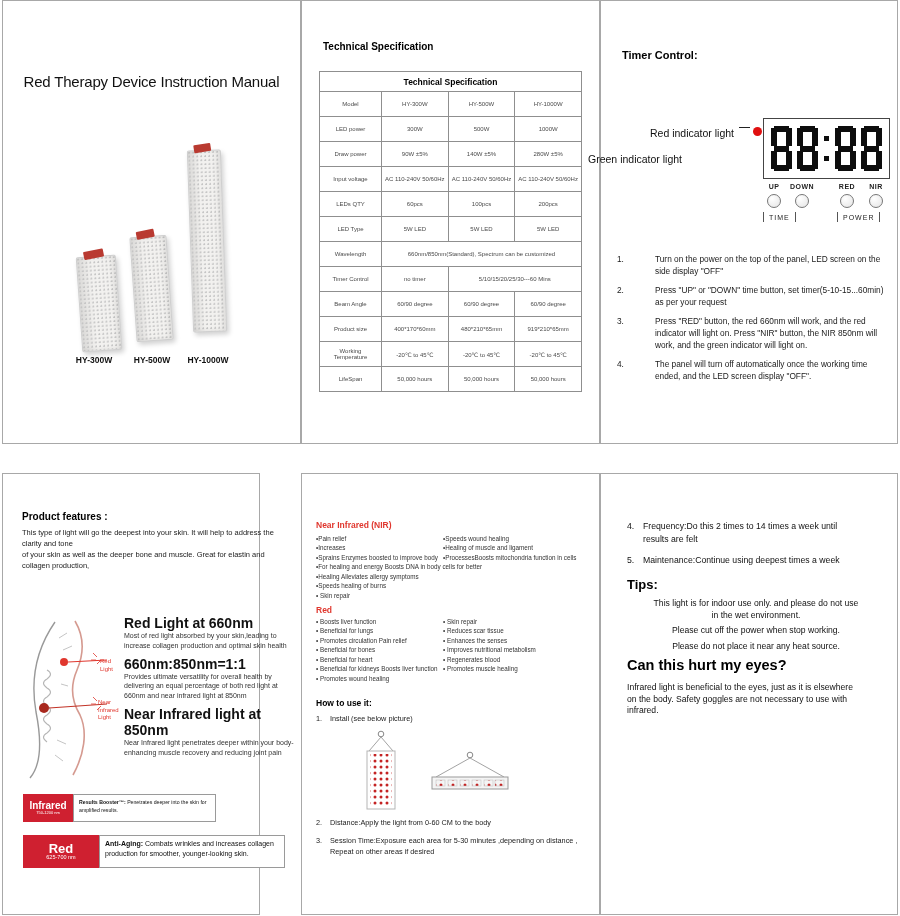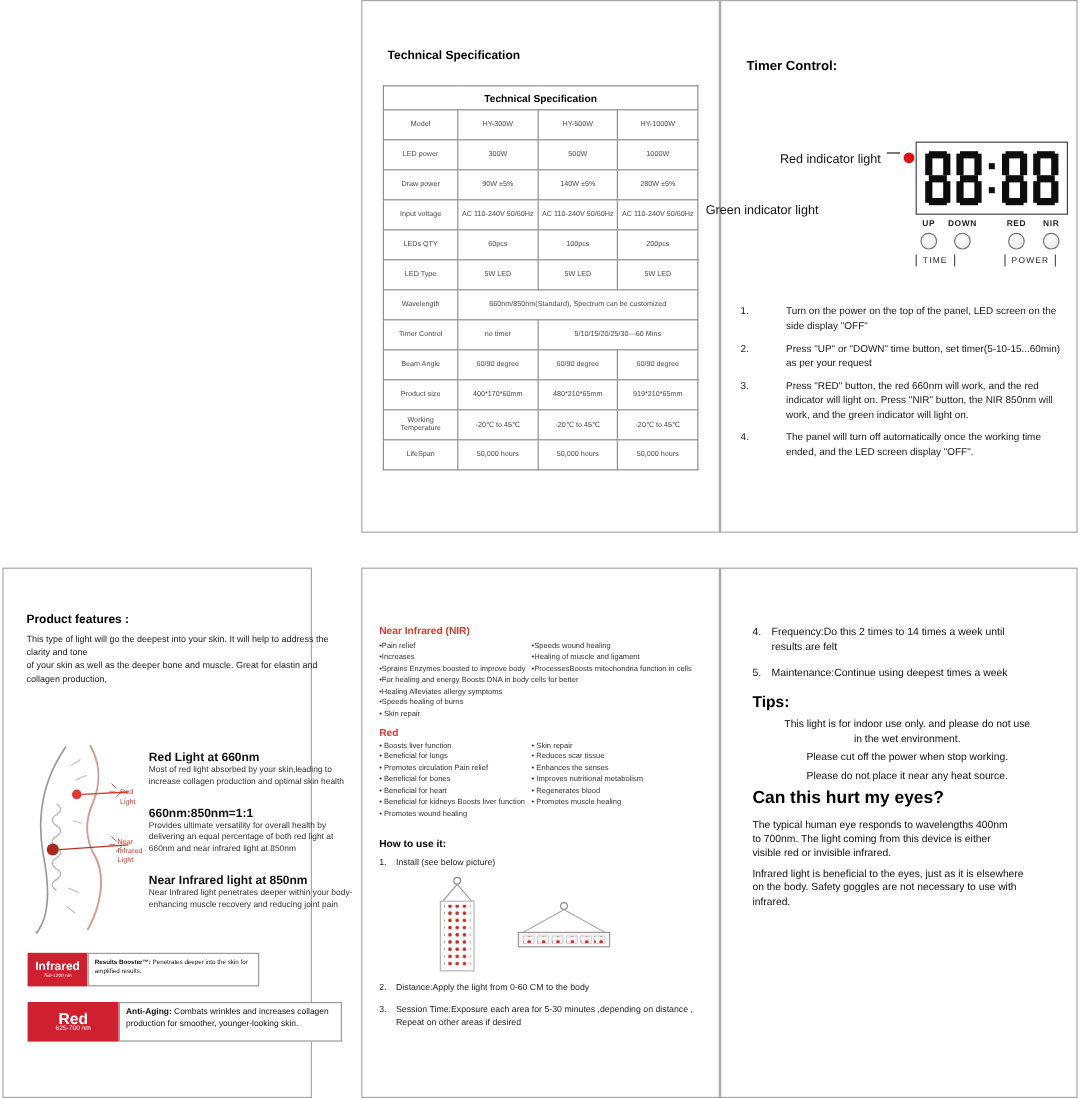--- a/index.html
+++ b/index.html
@@ -39,21 +39,21 @@
   table.spec td { border:1px solid #8f8f8f; font-size:6px; color:#4a4a4a; text-align:center;
     vertical-align:middle; height:25px; padding:1px 2px; }
   table.spec td.th { font-size:8.5px; font-weight:bold; color:#000; height:20px; }
   table.spec td.lbl { width:62px; }
 
   
   .p3-heading { position:absolute; left:21px; top:48px; font-size:11px; font-weight:bold; color:#000; }
   .ind-row { position:absolute; left:6px; width:155px; display:flex; align-items:flex-start;
     justify-content:flex-end; font-size:10.5px; color:#111; white-space:nowrap; }
   #ind-red   { top:126px; }
-  #ind-green { top:168px;gap:36px; }
+  #ind-green { top:152px;gap:36px; }
   .ind-dash { width:11px; border-top:1.6px solid #222; margin:0 3px 0 5px; }
   .dot { width:9px; height:9px; border-radius:50%; display:inline-block; }
   .seg-box { position:absolute; left:162px; top:117px; width:127px; height:61px;
     border:1px solid #444; display:flex; align-items:center; justify-content:center; gap:5px;
     background:#fff; }
   .sr { position:absolute; width:1px; height:1px; overflow:hidden; opacity:0; }
   .digit { position:relative; width:21px; height:45px; }
   .digit i { position:absolute; background:#0d0d0d; }
   .s-t  { left:3px; top:0;      right:3px; height:6px; }
   .s-m  { left:3px; top:19.5px; right:3px; height:6px; }
@@ -79,21 +79,21 @@
 
   
   .p4-heading { position:absolute; left:19px; top:37px; font-size:10px; font-weight:bold; color:#000; }
   .p4-intro { position:absolute; left:19px; top:54px; width:262px; font-size:7.5px;
     line-height:1.45; color:#222; white-space:pre-line; }
   .p4-svg { position:absolute; left:14px; top:146px; }
   .diag-label { position:absolute; font-size:6px; line-height:1.25; color:#e0372e; white-space:pre-line; }
   #diag-red { left:97px; top:184px; }
   #diag-nir { left:95px; top:225px; }
   .p4-sections { position:absolute; left:121px; top:136px; width:170px; }
-  .p4-sec-title { font-size:10px; font-weight:bold; color:#111; margin-top:16px; }
+  .p4-sec-title { font-size:14px; font-weight:bold; color:#111; margin-top:5px; }
   .p4-sec-body  { font-size:7px; line-height:1.4; color:#333; }
   .badge-row { position:absolute; left:20px; display:flex; align-items:stretch; }
   #badge1 { top:320px; }
   #badge2 { top:361px; }
   .badge-tag { background:#cf2030; color:#fff; display:flex; flex-direction:column;
     align-items:center; justify-content:center; line-height:1.05; }
   #badge1 .badge-tag { width:50px; height:28px; }
   #badge2 .badge-tag { width:76px; height:33px; }
   #badge1 .badge-name { font-size:10px; font-weight:bold; }
   #badge2 .badge-name { font-size:13px; font-weight:bold; }
@@ -133,20 +133,29 @@
   .tips-list .pbody { font-size:8.6px; line-height:1.35; color:#111; margin-bottom:4px; white-space:pre-line; }
   .eyes-heading { position:absolute; left:26px; top:183px; font-size:14.5px; font-weight:bold; color:#000; }
   .eyes-list { position:absolute; left:26px; top:208px; width:262px; }
   .eyes-list .pbody { font-size:8.6px; line-height:1.35; color:#111; margin-bottom:6px; white-space:pre-line; }
 </style>
 </head>
 <body>
 
 <div id="page">
 
+  <div class="panel" id="p1">
+    <div class="manual-title">Red Therapy Device Instruction Manual</div>
+    <div class="device" id="dev1"></div>
+    <div class="device" id="dev2"></div>
+    <div class="device" id="dev3"></div>
+    <div class="dev-label" id="devl1">HY-300W</div>
+    <div class="dev-label" id="devl2">HY-500W</div>
+    <div class="dev-label" id="devl3">HY-1000W</div>
+  </div>
 
   <div class="panel" id="p2">
     <div class="p2-heading">Technical Specification</div>
     <table class="spec">
       <tbody>
           <tr>
             <td class="th" colspan="4">Technical Specification</td>
           </tr>
       <tr>
             <td class="lbl">Model</td>
@@ -478,22 +487,19 @@
     </div>
     <div class="tips-heading">Tips:</div>
     <div class="tips-list">
         <div class="pbody">This light is for indoor use only. and please do not use
 in the wet environment.</div>
         <div class="pbody">Please cut off the power when stop working.</div>
         <div class="pbody">Please do not place it near any heat source.</div>
       </div>
     <div class="eyes-heading">Can this hurt my eyes?</div>
     <div class="eyes-list">
-        <div class="pbody">The typical human eye responds to wavelengths 400nm
-to 700nm. The light coming from this device is either
-visible red or invisible infrared.</div>
         <div class="pbody">Infrared light is beneficial to the eyes, just as it is elsewhere
 on the body. Safety goggles are not necessary to use with
 infrared.</div>
       </div>
   </div>
 
 </div>
 
 </body></html>

